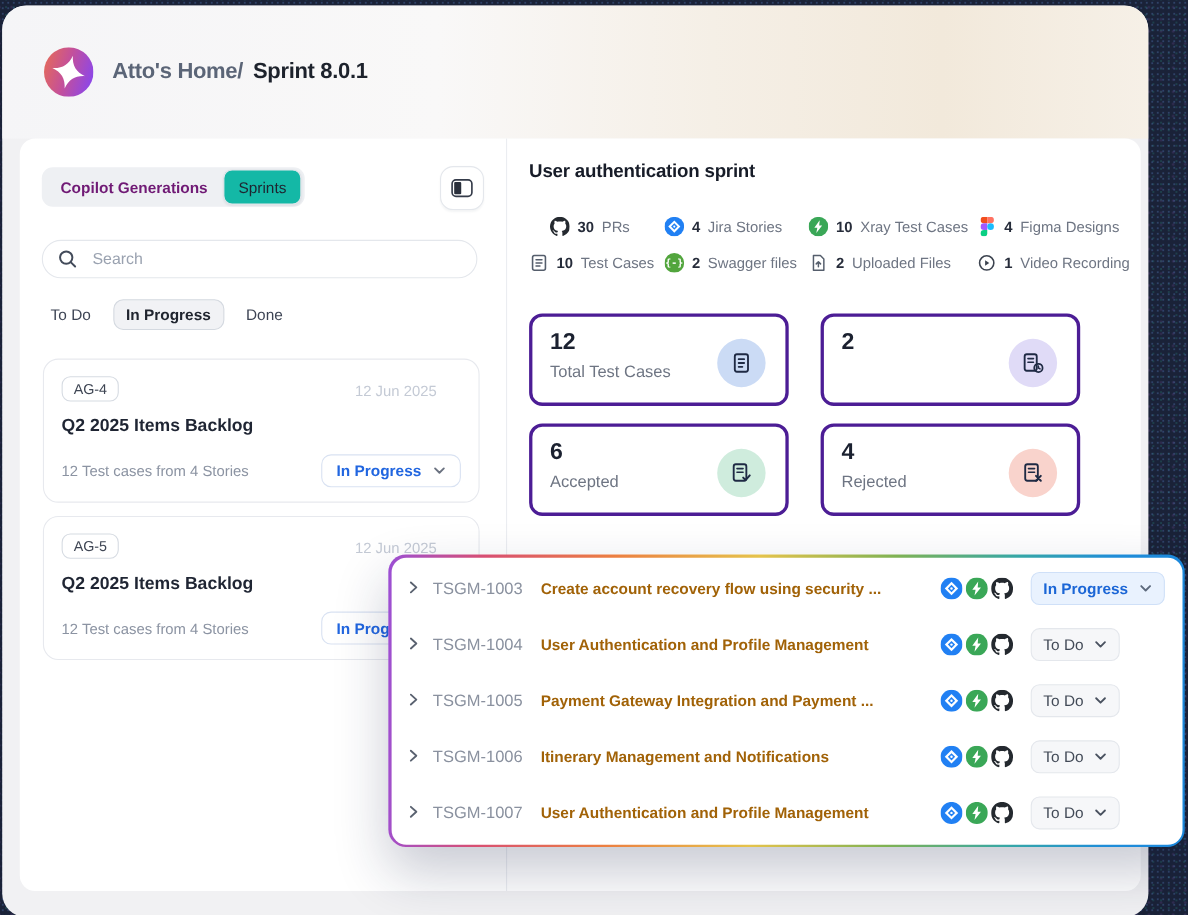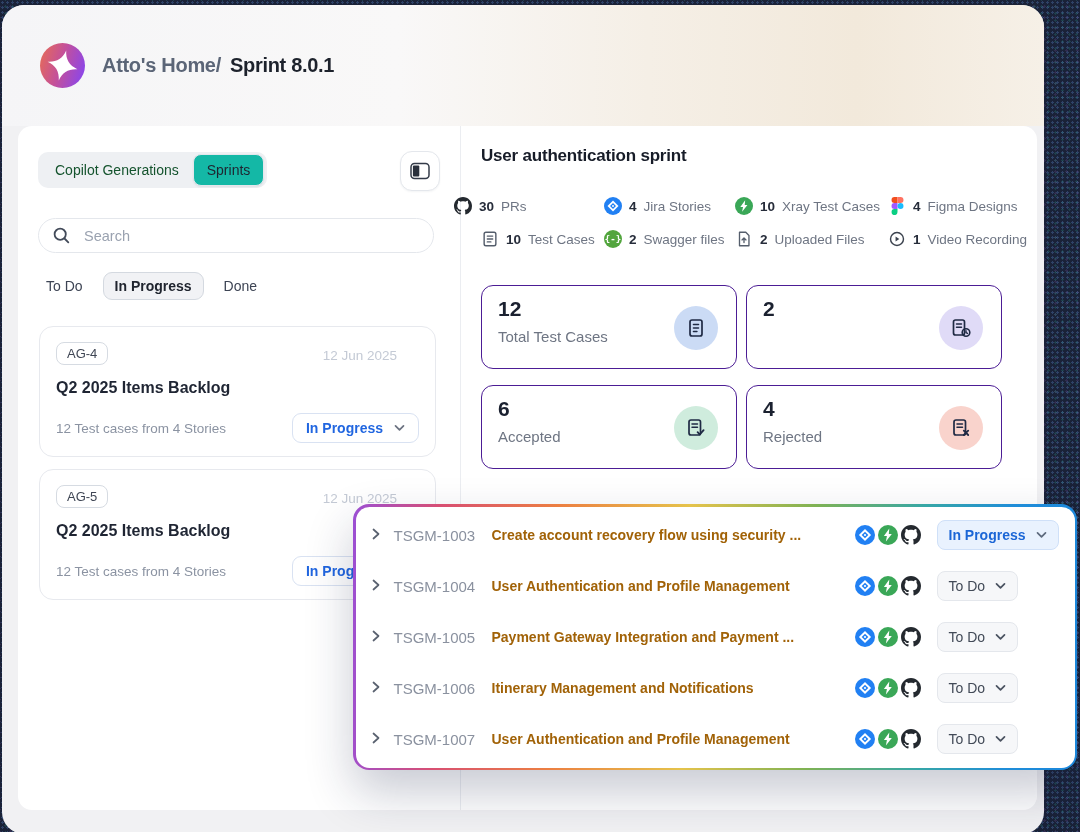--- a/index.html
+++ b/index.html
@@ -20,21 +20,21 @@
   .logo{width:45px;height:45px;display:flex;}
   .app-title{font-size:20px;font-weight:700;letter-spacing:-.3px;white-space:nowrap;}
   .title-prefix{color:#5b6577;margin-right:9px;}
   .title-current{color:#1d222c;}
 
   .panel{position:absolute;left:16px;top:121px;width:1019px;height:684px;background:#fff;border-radius:14px;}
   .divider{position:absolute;left:442px;top:0;bottom:0;width:1px;background:#ebedf1;}
 
   
   .tabs{position:absolute;left:20px;top:26px;height:36px;background:#eef0f3;border-radius:10px;display:flex;align-items:center;padding:0 3px;box-sizing:border-box;}
-  .tab{padding:7px 13px;font-size:14px;color:#14532d;border-radius:8px;font-weight:400;border:1px solid transparent;cursor:pointer;white-space:nowrap;}
+  .tab{padding:7px 13px;font-size:14px;color:#701a75;border-radius:8px;font-weight:700;border:1px solid transparent;cursor:pointer;white-space:nowrap;}
   .tab[data-active="true"]{background:#14b8a6;border-color:#e4e7ec;color:#1f2430;font-weight:400;box-shadow:0 1px 2px rgba(20,30,50,.07);}
   .toggle-btn{position:absolute;left:382px;top:25px;width:38px;height:38px;background:#fff;border:1px solid #e4e7ec;border-radius:12px;display:flex;align-items:center;justify-content:center;box-shadow:0 1px 2px rgba(20,30,50,.05);cursor:pointer;}
   .search{position:absolute;left:20px;top:92px;width:396px;height:35px;border:1px solid #e4e7ec;border-radius:18px;background:#fff;display:flex;align-items:center;padding:0 13px;gap:11px;box-sizing:border-box;}
   .search input{border:none;outline:none;flex:1;font-size:14.5px;color:#333;font-family:inherit;background:transparent;}
   .search input::placeholder{color:#9aa2b0;}
   .filters{position:absolute;left:27px;top:146px;display:flex;align-items:center;gap:19px;font-size:14px;}
   .filter{color:#3d4454;font-weight:500;border:1px solid transparent;padding:5px 0;cursor:pointer;}
   .filter[data-active="true"]{background:#f1f2f5;border-color:#d4d9e0;border-radius:9px;padding:5px 11px;color:#20252f;font-weight:700;}
   .side-card{position:absolute;left:21px;width:397px;height:131px;background:#fff;border:1px solid #e7e9ee;border-radius:14px;padding:15px 16px;box-sizing:border-box;}
   .side-card.c1{top:200px;} .side-card.c2{top:343px;}
@@ -45,21 +45,21 @@
   .card-sub{font-size:13.5px;color:#8b93a2;}
   .card-dd{display:inline-flex;align-items:center;gap:11px;border:1px solid #d9e2f2;border-radius:9px;padding:6px 13px;font-size:14px;font-weight:700;color:#2166e0;background:#fff;cursor:pointer;white-space:nowrap;}
   .card-dd .chev{color:#6b7280;display:flex;}
 
   
   .main-title{position:absolute;left:463px;top:20px;font-size:17px;font-weight:700;color:#171c28;letter-spacing:-.2px;}
   .stat{position:absolute;display:flex;align-items:center;gap:7px;font-size:13.5px;white-space:nowrap;}
   .stat .si{display:flex;width:18px;height:18px;align-items:center;justify-content:center;}
   .stat b{color:#262c3a;font-weight:700;}
   .stat .sl{color:#6e7583;}
-  .scard{position:absolute;width:256px;height:84px;background:#fff;border:1px solid #4c1d95;border-radius:12px;box-sizing:border-box;padding:11px 16px;}
+  .scard{position:absolute;width:236px;height:84px;background:#fff;border:3px solid #4c1d95;border-radius:12px;box-sizing:border-box;padding:11px 16px;}
   .sc-val{font-size:21px;font-weight:700;color:#1b2130;}
   .sc-label{margin-top:7px;font-size:15px;color:#6e7583;}
   .sc-icon{position:absolute;right:18px;top:20px;width:44px;height:44px;border-radius:50%;display:flex;align-items:center;justify-content:center;}
   .sc-icon[data-accent="blue"]{background:#cbdbf5;}
   .sc-icon[data-accent="purple"]{background:#e0dbf7;}
   .sc-icon[data-accent="green"]{background:#cfecdd;}
   .sc-icon[data-accent="red"]{background:#f9d3cc;}
 
   
   .overlay-frame{position:absolute;left:353px;top:504px;width:724px;height:266px;border-radius:16px;padding:2.5px;box-sizing:border-box;
@@ -211,21 +211,21 @@
                 <svg width="11" height="8">
                   <use href="#i-chevd"></use>
                 </svg>
               </span>
           </span>
         </div>
       </div>
 
       <div class="main-title">User authentication sprint</div>
 
-      <div class="stat" style="left:436px;top:71px">
+      <div class="stat" style="left:482px;top:71px">
         <span class="si">
             <svg width="18" height="18">
               <use href="#i-gh"></use>
             </svg>
           </span>
         <b>30</b>
           <span class="sl">PRs</span>
       </div>
       <div class="stat" style="left:586px;top:71px">
         <span class="si">

